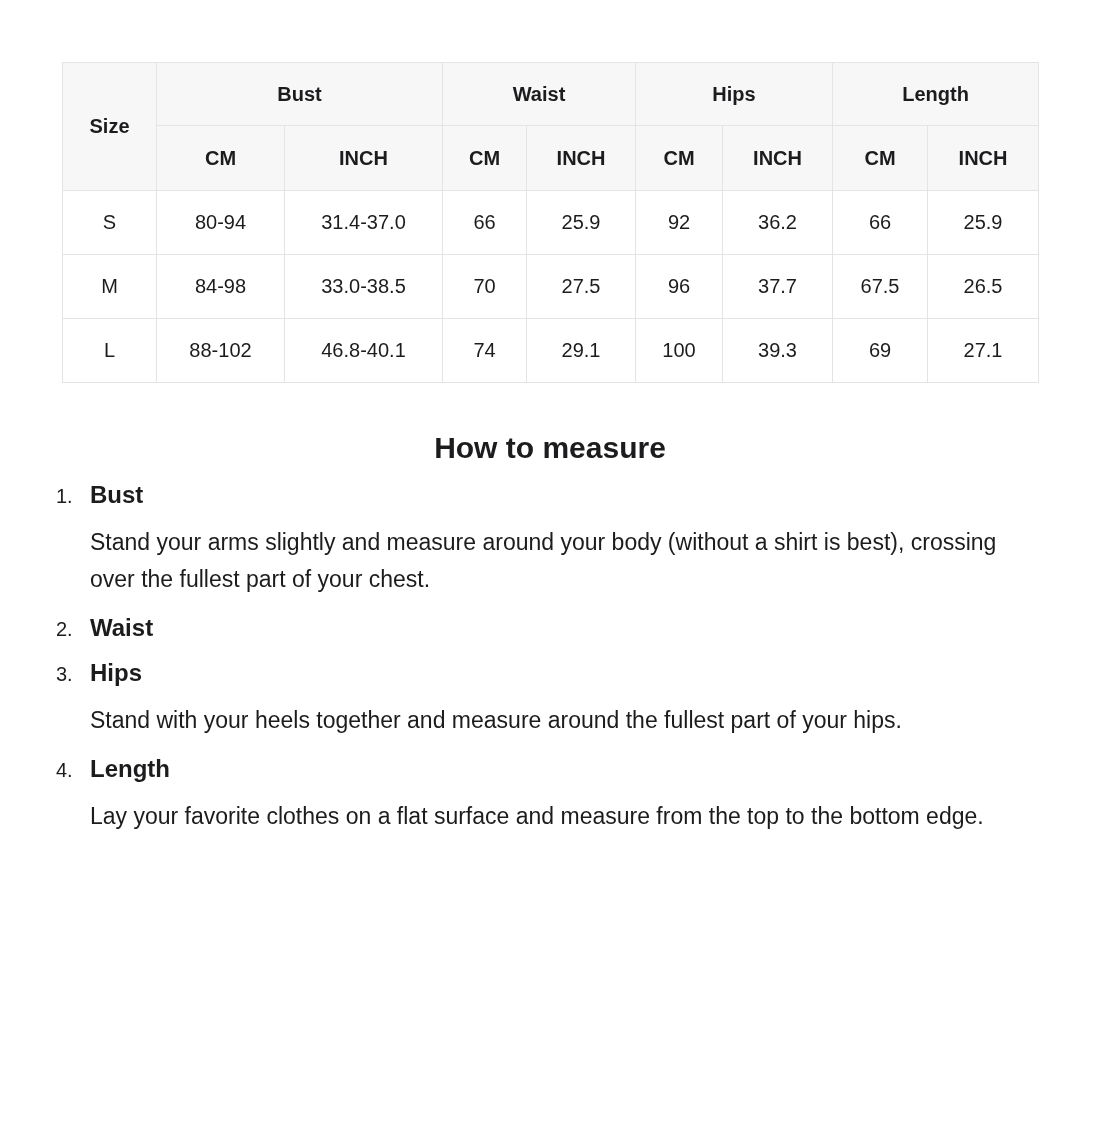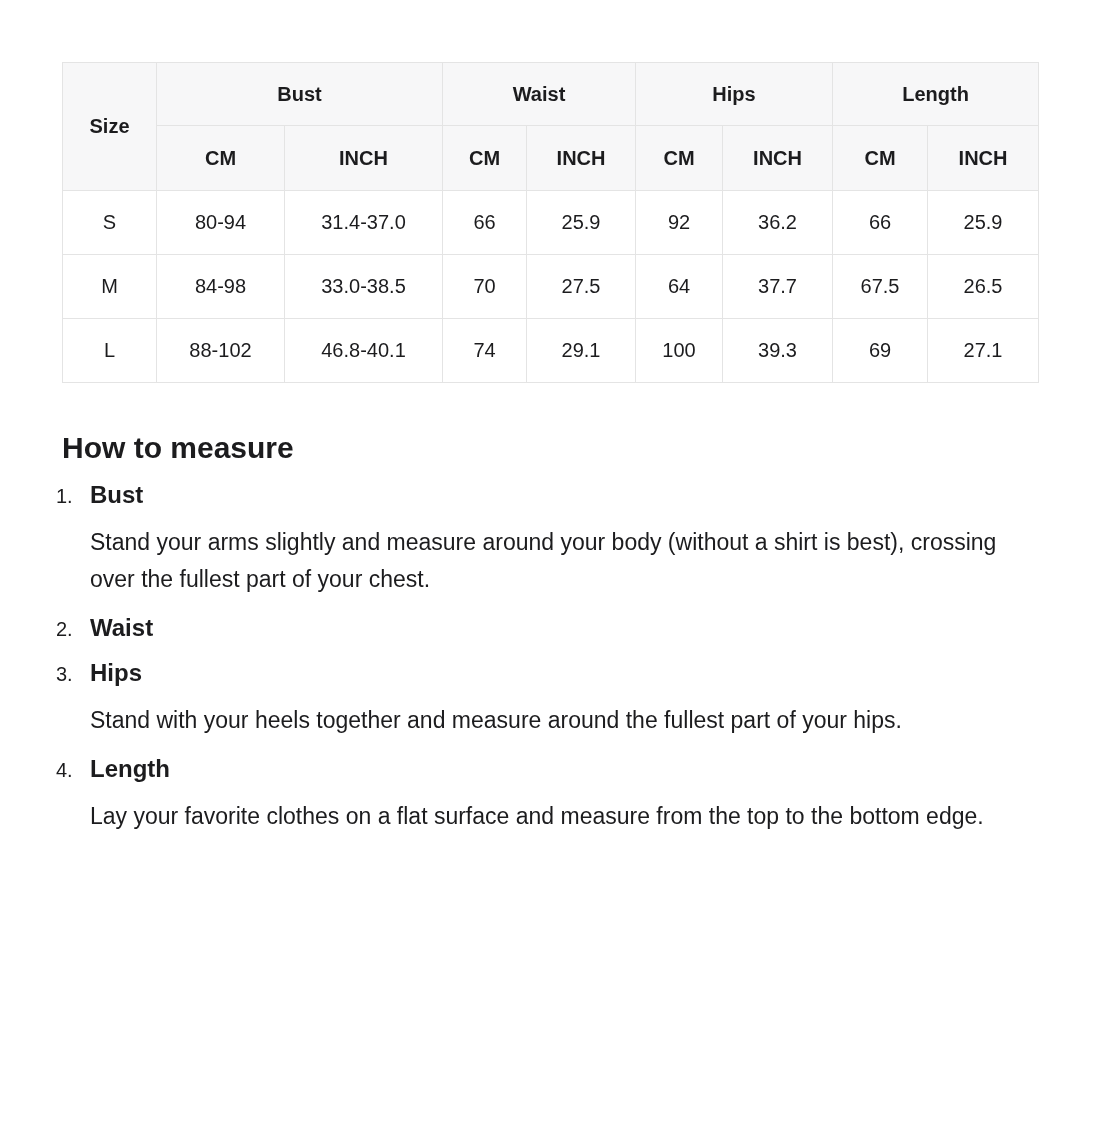--- a/index.html
+++ b/index.html
@@ -45,20 +45,21 @@
     font-weight: normal;
   }
 
   
   .section-title {
     margin: 48px 0 0 0;
     font-size: 30px;
     line-height: 34px;
     font-weight: bold;
     color: #1c1c1e;
+    text-align: center;
   }
   .intro {
     margin: 22px 0 0 0;
     font-size: 23px;
     line-height: 37px;
     max-width: 970px;
   }
   .measure-list {
     margin: 0;
     padding: 0;
@@ -135,21 +136,21 @@
         <td>36.2</td>
         <td>66</td>
         <td>25.9</td>
       </tr>
       <tr>
         <td>M</td>
         <td>84-98</td>
         <td>33.0-38.5</td>
         <td>70</td>
         <td>27.5</td>
-        <td>64</td>
+        <td>96</td>
         <td>37.7</td>
         <td>67.5</td>
         <td>26.5</td>
       </tr>
       <tr>
         <td>L</td>
         <td>88-102</td>
         <td>46.8-40.1</td>
         <td>74</td>
         <td>29.1</td>

